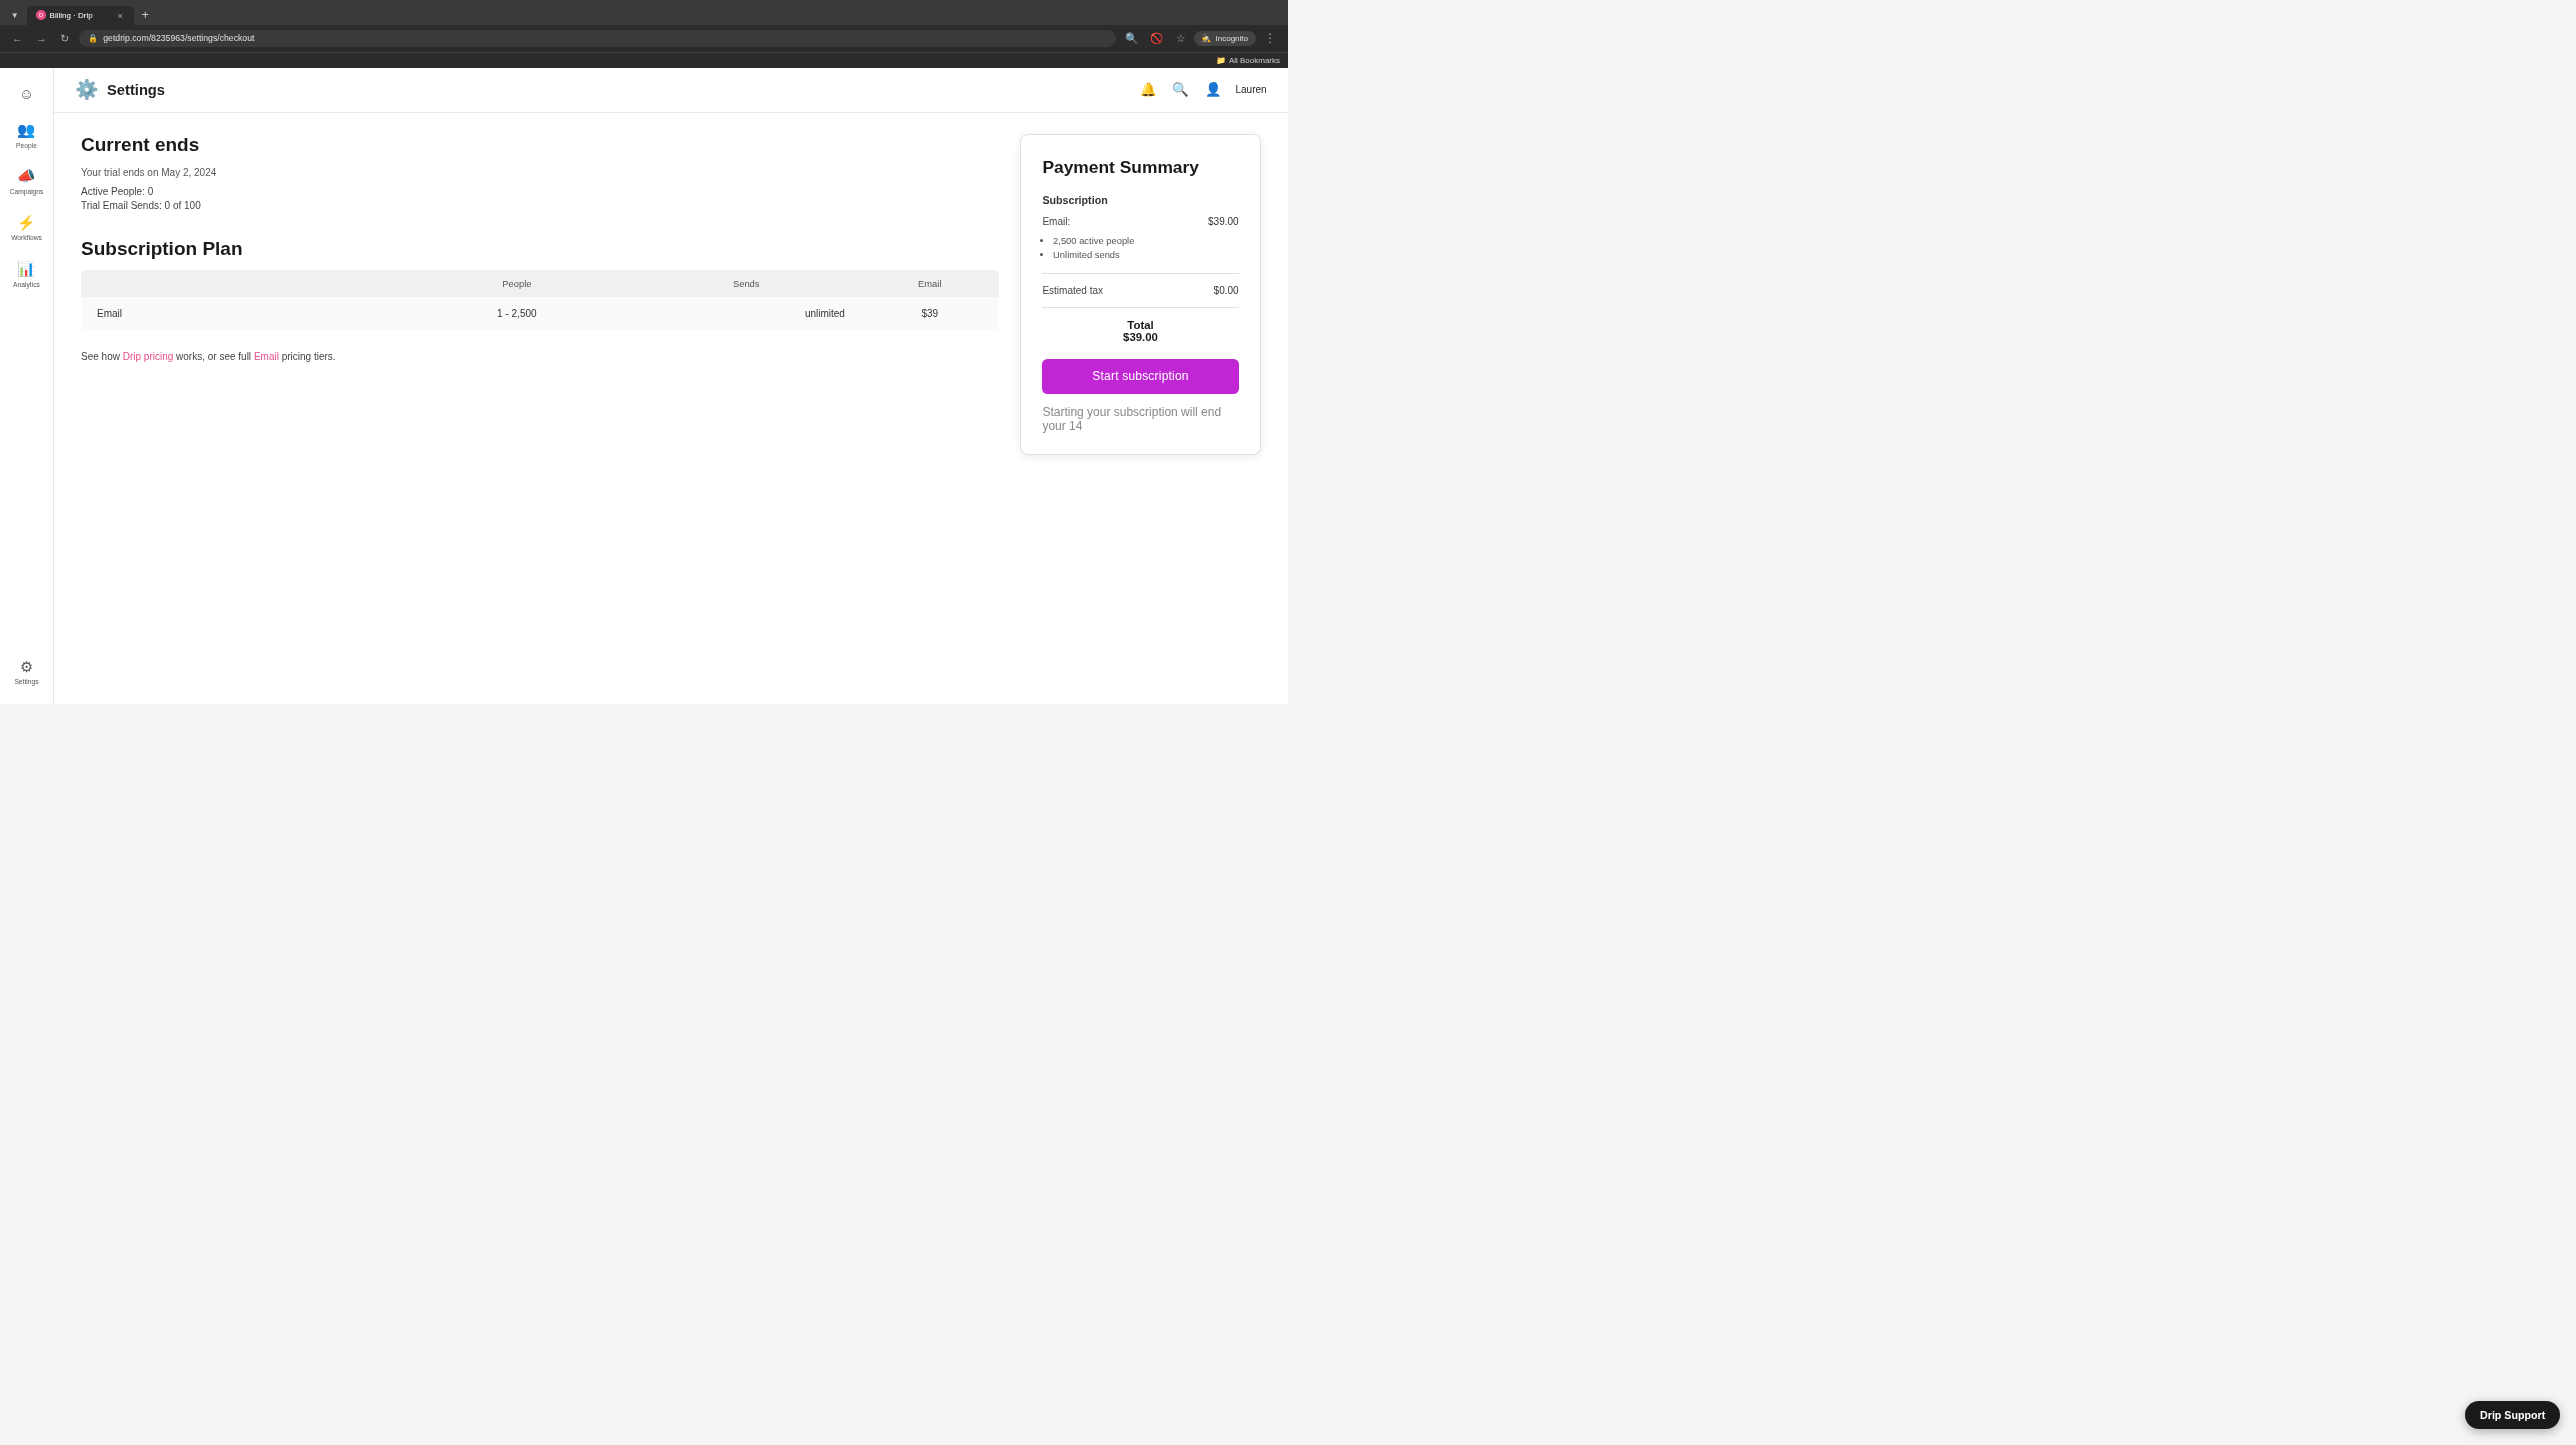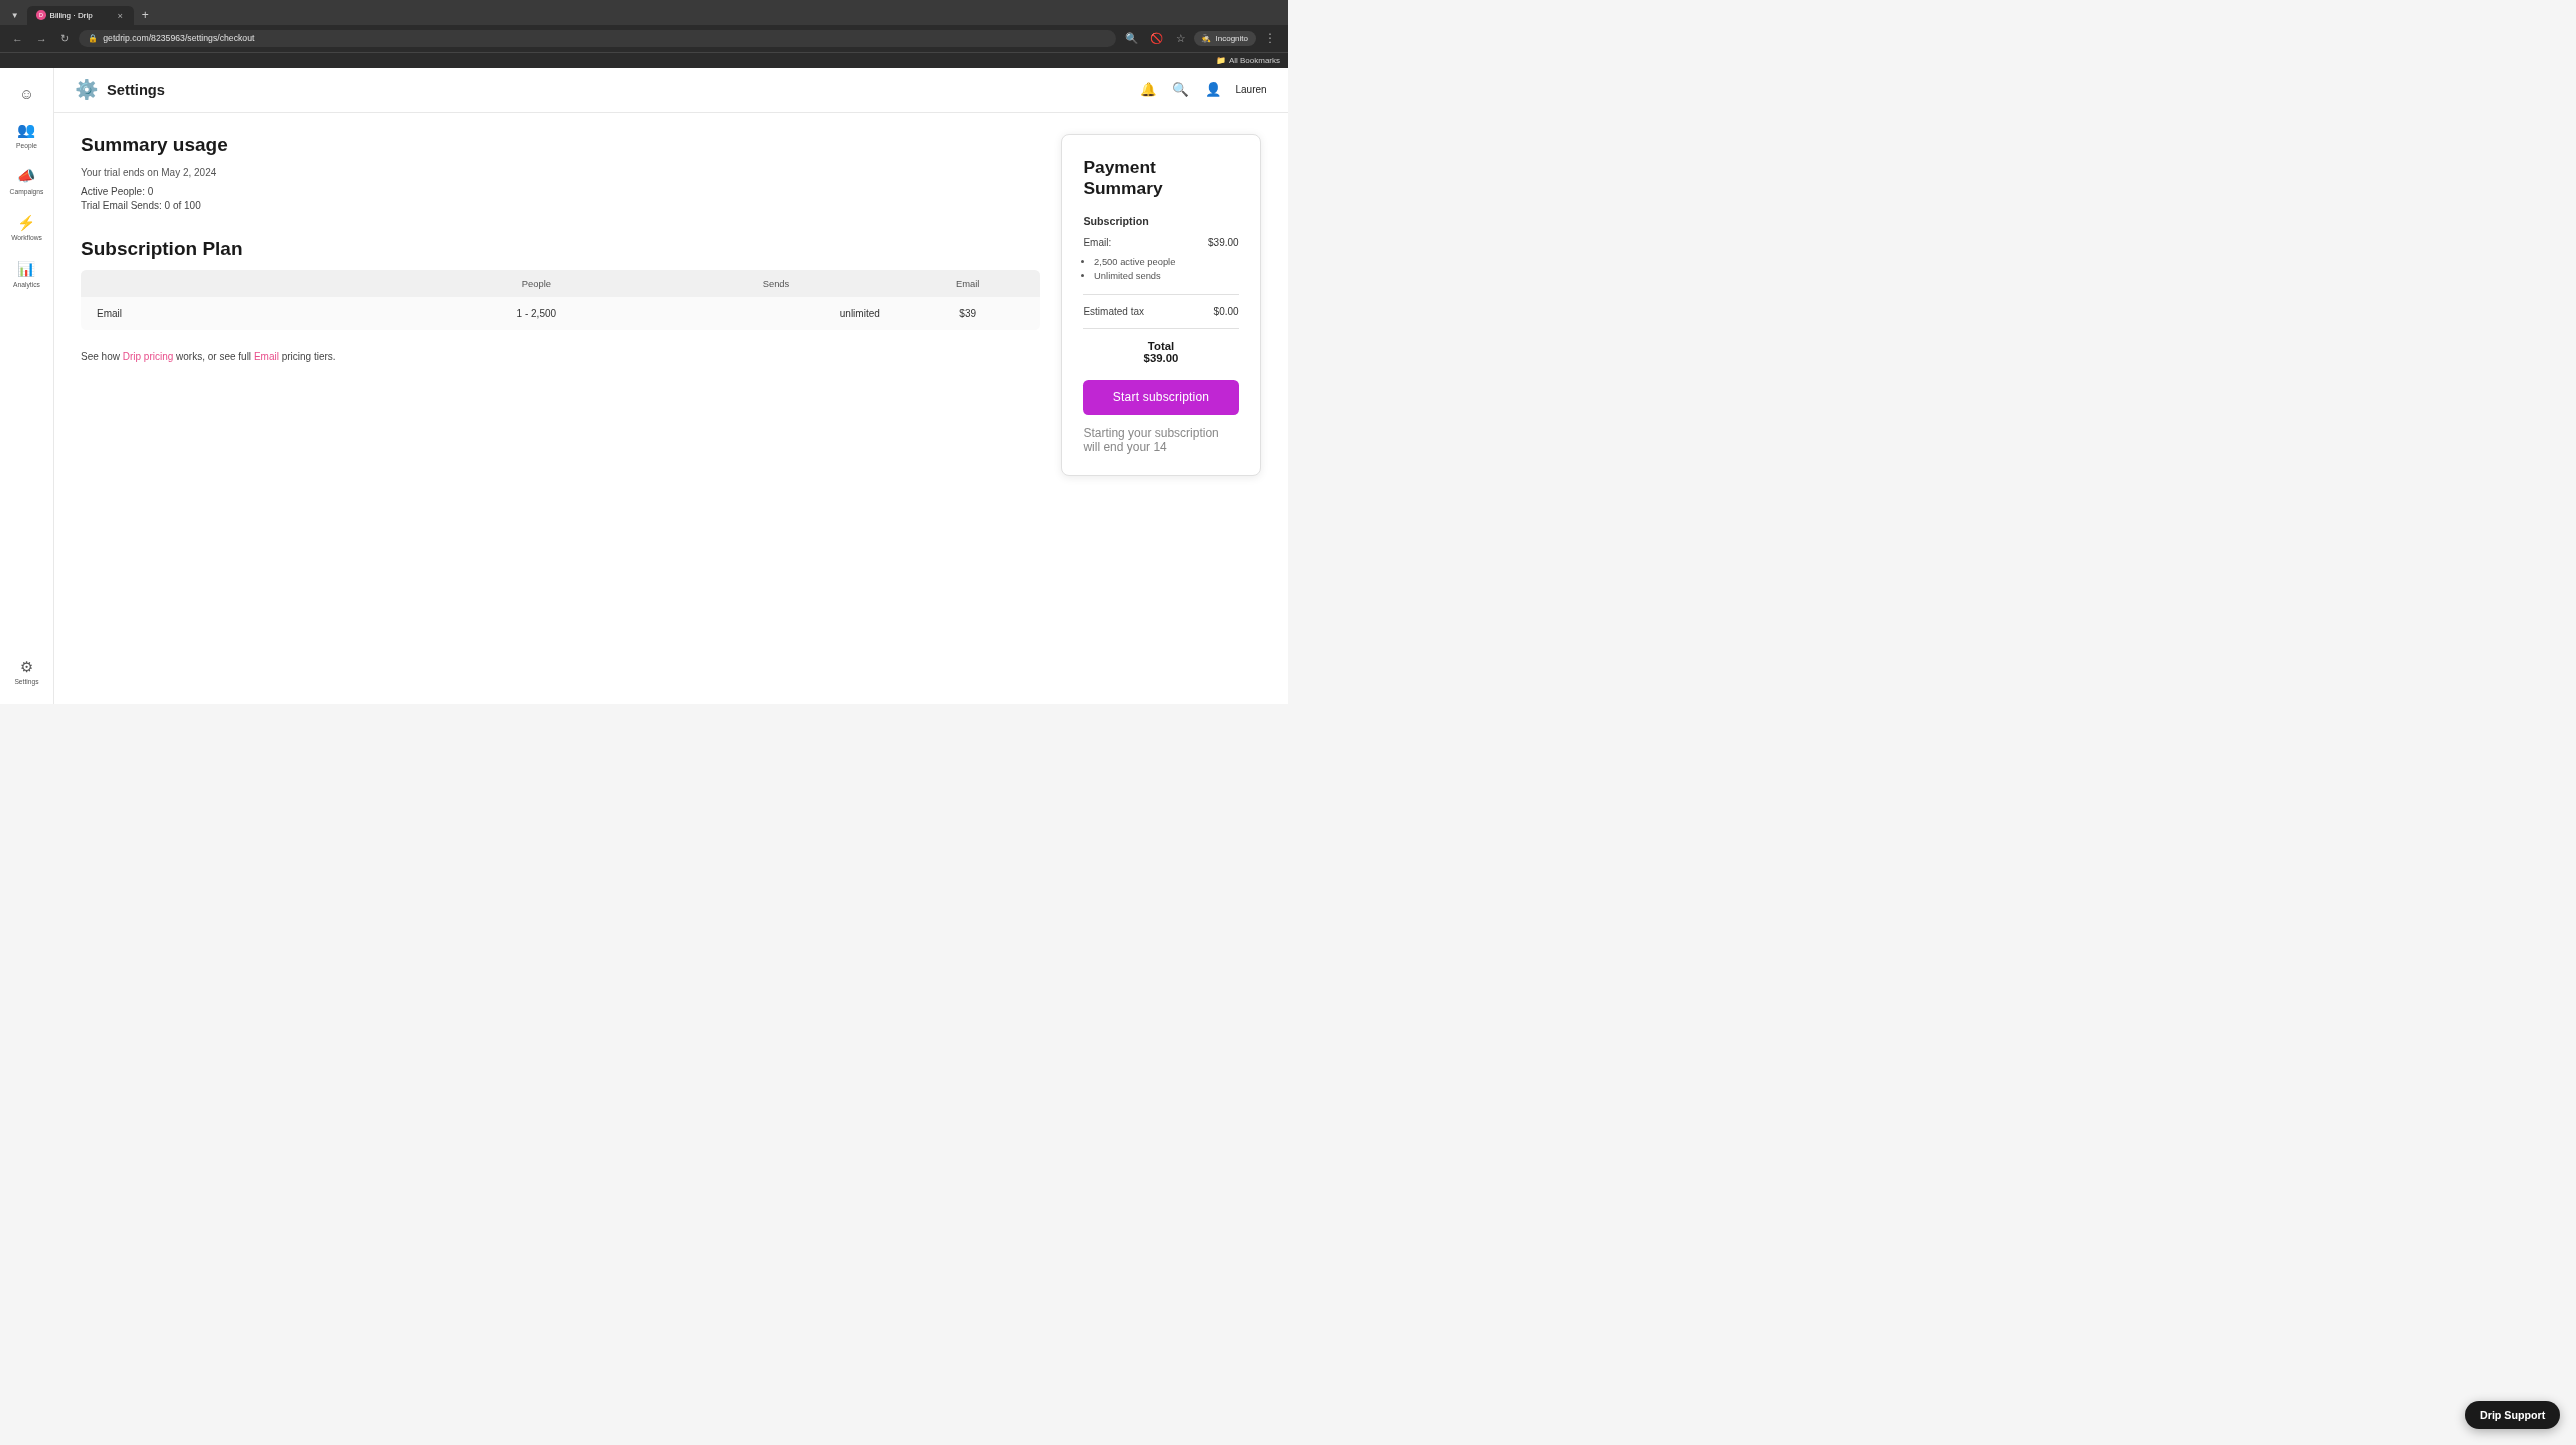--- a/index.html
+++ b/index.html
@@ -59,21 +59,21 @@
     .subscription-section { margin-top: 27px; }
     .plan-table { width: 100%; border-collapse: collapse; margin-top: 10.7px; background: #fafafa; border-radius: 5.4px; overflow: hidden; }
     .plan-table th { background: #f0f0f0; padding: 8px 16px; text-align: left; font-size: 9.4px; font-weight: 500; color: #555; }
     .plan-table td { padding: 10.7px 16px; font-size: 10px; color: #333; border-top: 0.7px solid #e8e8e8; }
     .plan-table tr:first-child td { border-top: none; }
 
     .pricing-note { margin-top: 21.4px; font-size: 10px; color: #444; }
     .pricing-link { color: #e84d8a; text-decoration: none; cursor: pointer; }
 
     
-    .payment-card { width: 200px; background: #fff; border: 0.7px solid #e0e0e0; border-radius: 8px; padding: 21.4px; height: fit-content; box-shadow: 0 1.3px 8px rgba(0,0,0,0.08); flex-shrink: 0; margin-top: 0; }
+    .payment-card { width: 241px; background: #fff; border: 0.7px solid #e0e0e0; border-radius: 8px; padding: 21.4px; height: fit-content; box-shadow: 0 1.3px 8px rgba(0,0,0,0.08); flex-shrink: 0; margin-top: 0; }
     .payment-title { font-size: 17.4px; font-weight: 700; color: #1a1a1a; margin-bottom: 16px; }
     .payment-section-label { font-size: 10.7px; font-weight: 600; color: #333; margin-bottom: 10.7px; }
     .payment-row { display: flex; justify-content: space-between; align-items: flex-start; margin-bottom: 8px; }
     .payment-row-label { font-size: 10px; color: #444; }
     .payment-row-value { font-size: 10px; color: #333; font-weight: 500; }
     .payment-bullets { margin: 5.4px 0 13.4px 10.7px; }
     .payment-bullets li { font-size: 9.4px; color: #555; margin-bottom: 2.7px; list-style: disc; }
     .payment-divider { border: none; border-top: 0.7px solid #e0e0e0; margin: 10.7px 0; }
     .payment-total-row { display: flex; justify-content: space-between; align-items: center; margin-bottom: 16px; flex-direction: column; }
     .payment-total-label { font-size: 11.4px; font-weight: 700; color: #1a1a1a; }
@@ -164,21 +164,21 @@
         <button class="header-icon-btn">🔍</button>
         <button class="header-icon-btn">👤</button>
         <span class="user-name">Lauren</span>
       </div>
     </div>
 
     <div class="content-area">
       <div class="content-main">
 
         <section>
-          <h2 class="section-title">Summary usage</h2>
+          <h2 class="section-title">Current ends</h2>
           <p class="trial-notice">Your trial ends on May 2, 2024</p>
           <p class="usage-info">
             <span>Active People:</span>
             <span>0</span>
           </p>
           <p class="usage-info">
             <span>Trial Email Sends:</span>
             <span>0 of 100</span>
           </p>
         </section>

